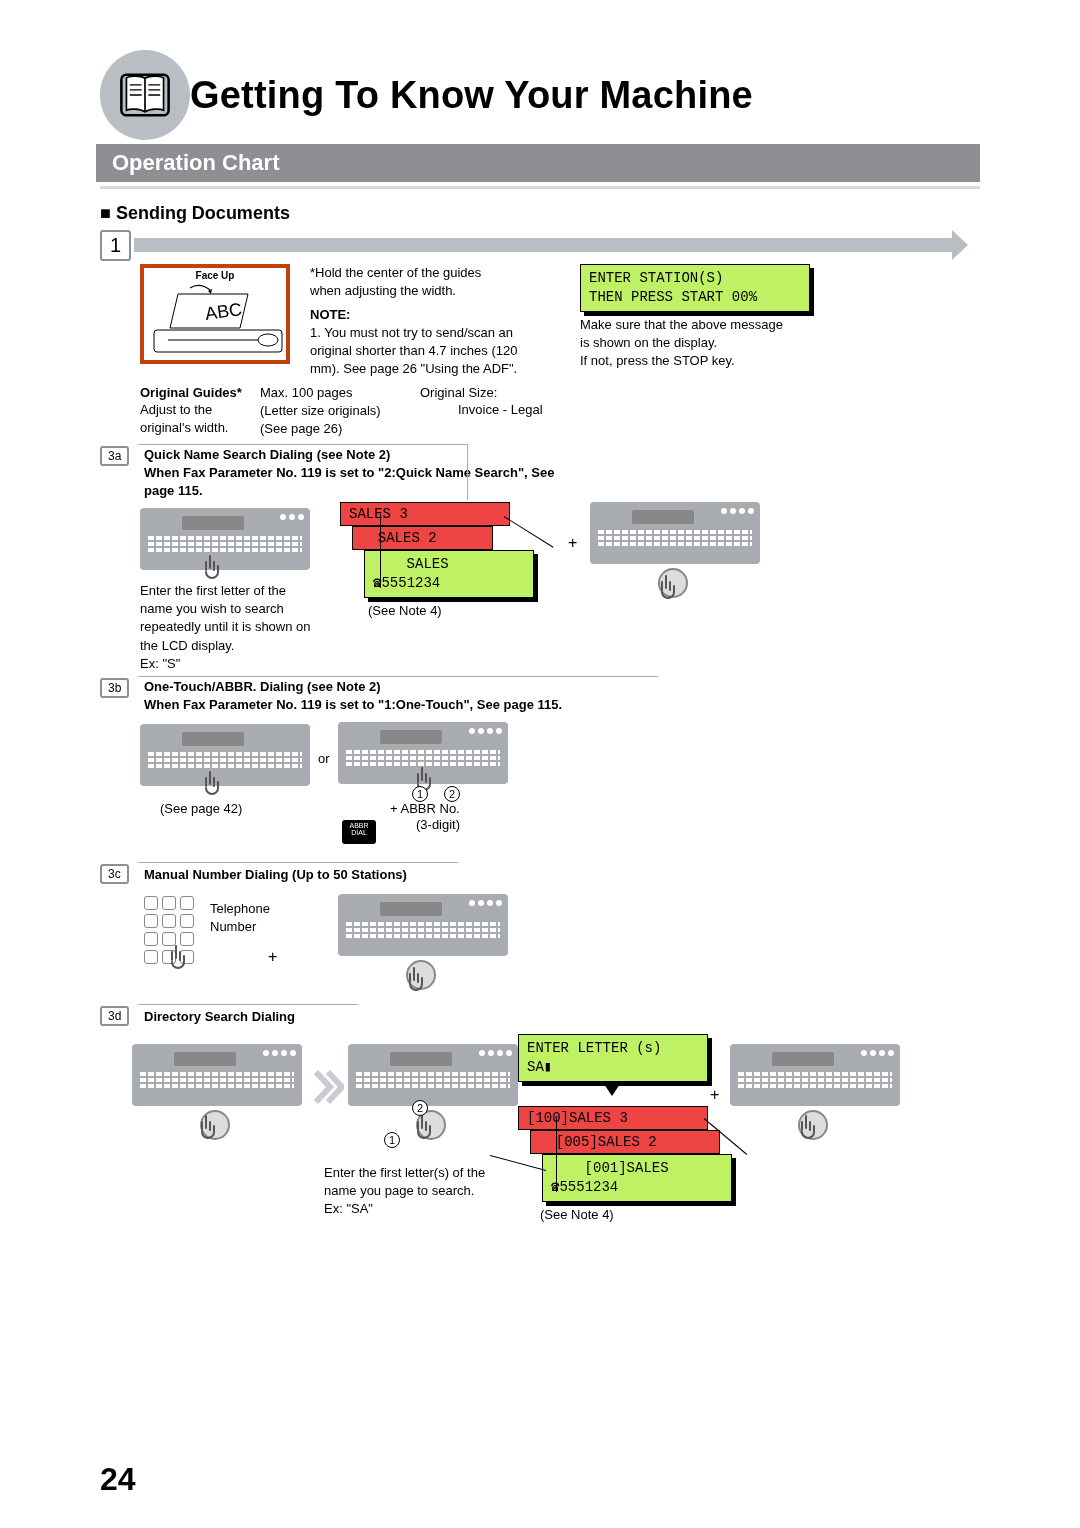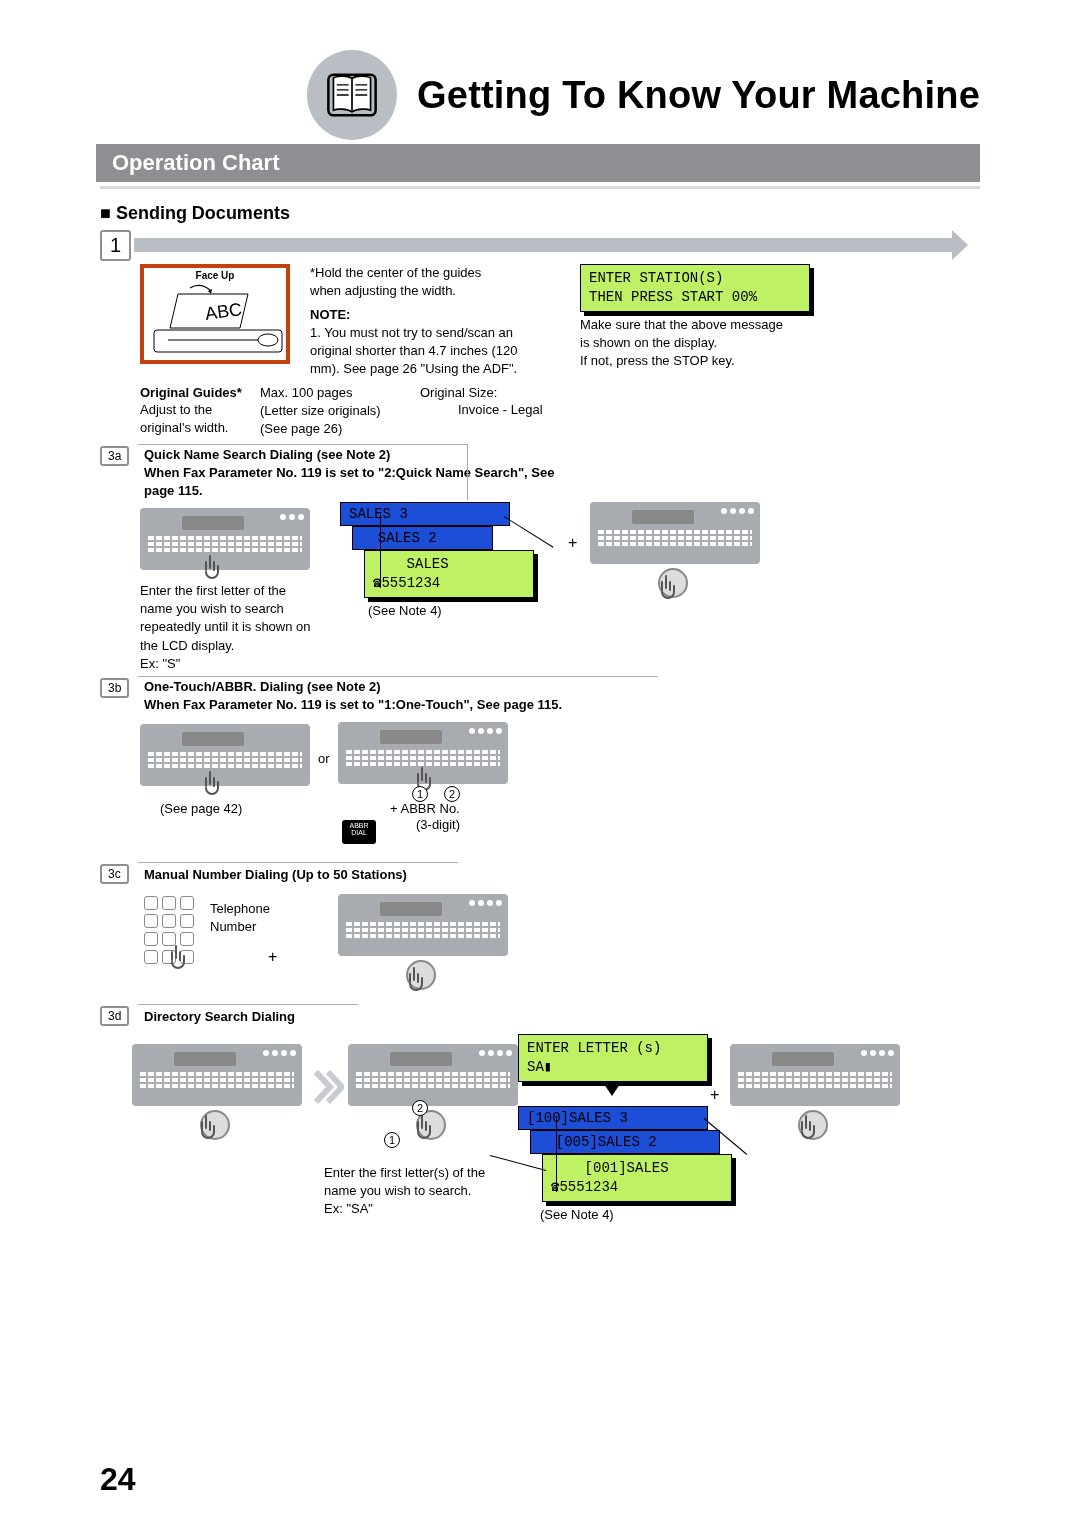--- a/index.html
+++ b/index.html
@@ -1,18 +1,18 @@
 <!DOCTYPE html>
 <html><head>
 <meta charset="utf-8">
 <style>
   * { box-sizing: border-box; margin: 0; padding: 0; }
   body { font-family: Arial, Helvetica, sans-serif; background: #fff; width: 1080px; height: 1528px; position: relative; color: #000; }
   .page { padding: 50px 100px 30px 100px; }
-  .header-row { display: flex; align-items: center; gap: 20px; margin-bottom: 4px; justify-content: flex-end; }
+  .header-row { display: flex; align-items: center; margin-bottom: 4px; }
   .book-icon-wrap { width: 90px; height: 90px; background: #b9bdc4; border-radius: 50%; display: flex; align-items: center; justify-content: center; flex-shrink: 0; }
   .book-icon { width: 54px; height: 54px; }
   .main-title { font-size: 38px; font-weight: bold; letter-spacing: 0.2px; }
   .subtitle-bar { background: #8d8f93; color: #fff; font-size: 22px; font-weight: bold; padding: 6px 16px; margin-left: -4px; margin-bottom: 4px; }
   .divider { height: 3px; background: #d9d9d9; margin-bottom: 14px; }
   .section-title { font-size: 18px; font-weight: bold; margin-bottom: 10px; }
   .section-title::before { content: "■ "; }
   .flow-area { position: relative; width: 880px; height: 1100px; }
 
   .step-box { position: absolute; border: 2px solid #8d8f93; background: #fff; color: #000; font-size: 20px; text-align: center; border-radius: 3px; padding: 2px 8px; font-family: Arial, sans-serif; }
@@ -23,21 +23,21 @@
 
   .fax-panel { position: absolute; width: 170px; height: 62px; background: #a8abb0; border-radius: 4px; }
   .fax-panel .dotrow { position:absolute; right:6px; top:6px; display:flex; gap:3px; }
   .fax-panel .dotrow .d { width:6px; height:6px; border-radius:50%; background:#fff; }
   .fax-panel .keys { position:absolute; left:8px; top:28px; right:8px; display:flex; flex-direction:column; gap:2px; }
   .fax-panel .keys .kr { height:4px; background:repeating-linear-gradient(90deg,#fff,#fff 6px,#a8abb0 6px,#a8abb0 8px); }
   .fax-panel .scr { position:absolute; left:42px; top:8px; width:62px; height:14px; background:#888; border-radius:2px; }
   .fax-panel .cursor-knob { position:absolute; bottom:-34px; width:30px; height:30px; border:2px solid #888; border-radius:50%; background:#ddd; }
 
   .lcd-box { position: absolute; border: 1px solid #000; background: #bef264; font-family: "Courier New", monospace; font-size: 14px; padding: 4px 8px; line-height:1.35; white-space: pre; box-shadow: 4px 4px 0 #000; }
-  .lcd-box-plain { position:absolute; border:1px solid #000; background:#1d4ed8; font-family:"Courier New",monospace; font-size:14px; padding:3px 8px; white-space:pre; }
+  .lcd-box-plain { position:absolute; border:1px solid #000; background:#ef4444; font-family:"Courier New",monospace; font-size:14px; padding:3px 8px; white-space:pre; }
   .tiny-triangle-down { position:absolute; width:0;height:0;border-left:8px solid transparent;border-right:8px solid transparent;border-top:12px solid #000; }
 
   .small-text { position: absolute; font-size: 13px; line-height: 1.4; }
   .small-text-b { font-weight: bold; }
 
   .pointer-line { position:absolute; background:#000; height:1px; }
   .plus-sym { position:absolute; font-size:16px; }
   .chevron { position:absolute; width:30px; height:34px; }
   .chevron svg { width:100%; height:100%; }
 
@@ -310,21 +310,21 @@
           <div class="kr"></div>
         </div>
       <div class="cursor-knob" style="left:68px;"></div>
     </div>
     <div class="hand" style="left:312px; top:880px;"><svg viewBox="0 0 22 30">
           <path d="M10 2v12m-4-6v8m8-8v8m4-4v6a6 6 0 01-12 0" stroke="#555" stroke-width="2" fill="none" stroke-linecap="round"></path>
         </svg></div>
     <div class="circnum" style="left:284px; top:898px;">1</div>
     <div class="circnum" style="left:312px; top:866px;">2</div>
     <div class="small-text" style="left:224px; top:930px; width:210px; white-space:pre-line;">Enter the first letter(s) of the
-name you wish to search.
+name you page to search.
 Ex: "SA"</div>
 
     <div class="lcd-box" style="left:418px; top:800px; width:190px;">ENTER LETTER (s)
 SA▮</div>
     <div class="tiny-triangle-down" style="left:504px; top:850px;"></div>
     <div class="lcd-box-plain" style="left:418px; top:872px; width:190px;">[100]SALES 3</div>
     <div class="lcd-box-plain" style="left:430px; top:896px; width:190px;">  [005]SALES 2</div>
     <div class="lcd-box" style="left:442px; top:920px; width:190px;"><span>    [001]SALES</span>
 <span>☎5551234</span></div>
     <div class="pointer-line" style="left:456px; top:884px; width:1px; height:74px;"></div>

